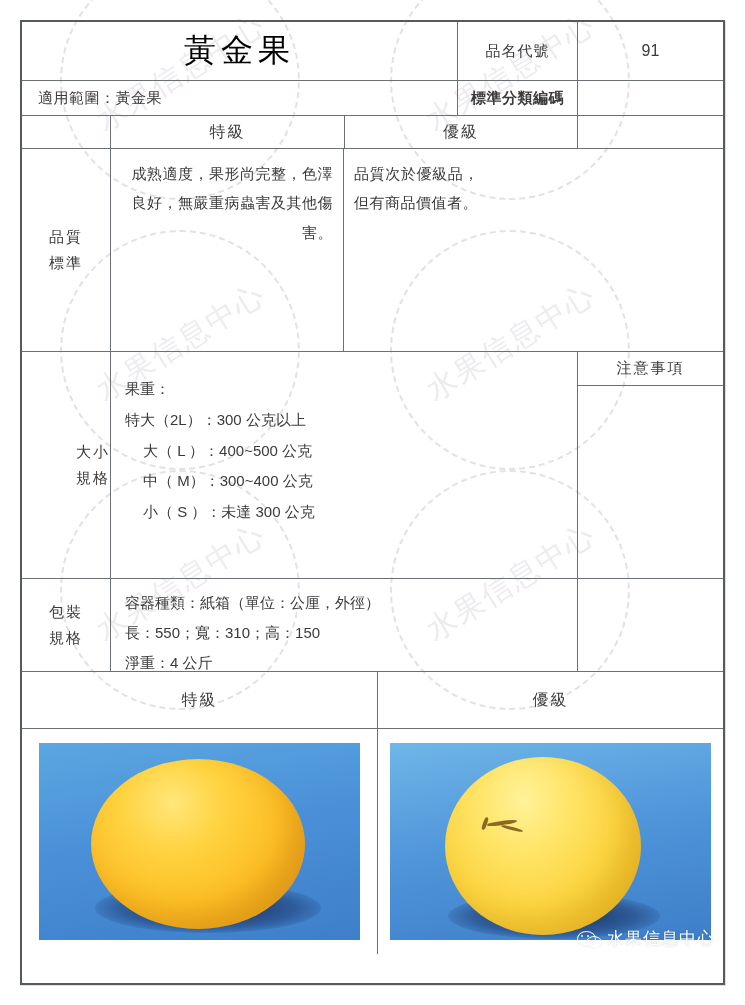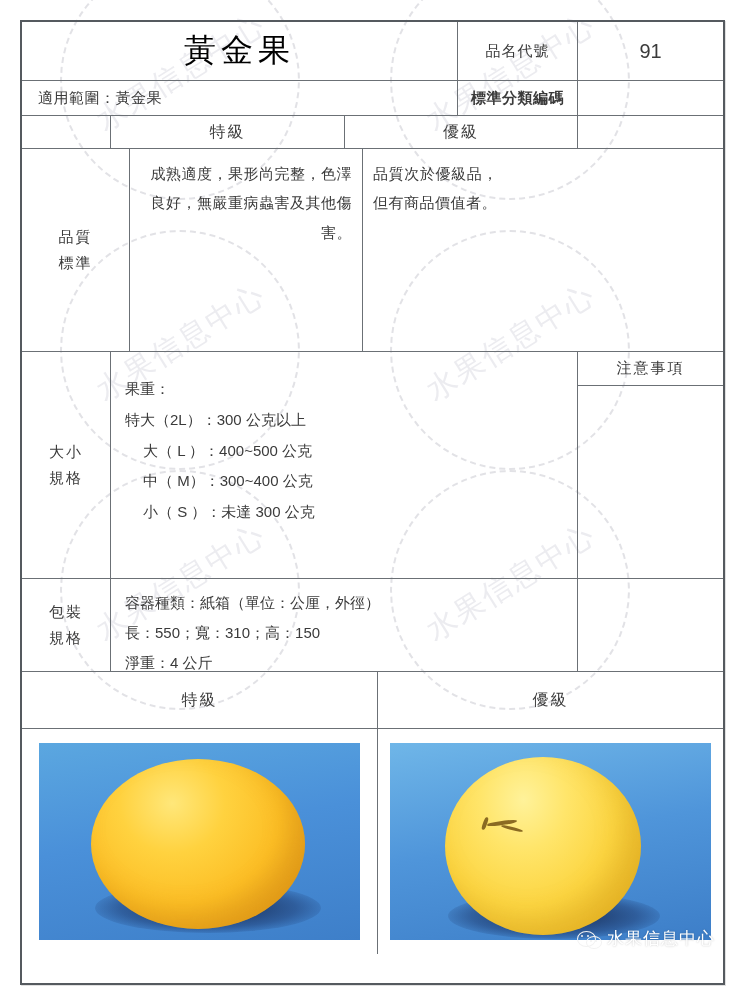--- a/index.html
+++ b/index.html
@@ -31,21 +31,21 @@
   }
   .row{display:flex;box-sizing:border-box;}
   .bb{border-bottom:1px solid #6b7075;}
   .br{border-right:1px solid #6b7075;}
   .cell{box-sizing:border-box;display:flex;position:relative;}
   .ctr{align-items:center;justify-content:center;text-align:center;}
 
   
   .title-cell{font-size:32px;letter-spacing:5px;color:#000000;}
   .code-label{font-size:15px;letter-spacing:1px;}
-  .code-val{font-size:20px;}
+  .code-val{font-size:16px;}
   .scope{font-size:15px;padding-left:16px;align-items:center;letter-spacing:.5px;}
   .cls-label{font-size:15px;letter-spacing:.5px;font-weight:bold;}
 
   
   .grade-hd{font-size:16px;letter-spacing:2px;height:32px;}
 
   
   .sidelabel{
     flex-direction:column;align-items:center;justify-content:center;
     font-size:15px;line-height:1.75;letter-spacing:2px;
@@ -153,34 +153,34 @@
     <div class="cell ctr" style="width:145px;height:34px;"></div>
   </div>
 
   <div class="row bb">
     <div class="cell br" style="width:89px;height:32px;"></div>
     <div class="cell ctr br grade-hd" style="width:234px;">特級</div>
     <div class="cell ctr br grade-hd" style="width:233px;">優級</div>
   </div>
 
   <div class="row bb">
-    <div class="cell br sidelabel" style="width:108px;height:202px;">
+    <div class="cell br sidelabel" style="width:89px;height:202px;">
       <span>品質</span>
       <span>標準</span>
     </div>
     <div class="cell br" style="width:233px;height:202px;text-align:right;">
       <span class="qtext">成熟適度，果形尚完整，色澤良好，無嚴重病蟲害及其他傷害。</span>
     </div>
     <div class="cell" style="width:145px;height:202px;">
       <span class="qtext just">品質次於優級品，但有商品價值者。</span>
     </div>
   </div>
 
   <div class="row bb">
-    <div class="cell br sidelabel" style="width:89px;height:226px;">
+    <div class="cell br sidelabel" style="width:89px;height:226px;align-items:flex-end;">
       <span>大小</span>
       <span>規格</span>
     </div>
     <div class="cell br" style="width:467px;height:226px;">
       <span class="spec">
         <span>果重：</span><br>
         <span>特大（2L）：300 公克以上</span><br>
         <span class="ind"></span><span>大（ L ）：400~500 公克</span><br>
         <span class="ind"></span><span>中（ M）：300~400 公克</span><br>
         <span class="ind"></span><span>小（ S ）：未達 300 公克</span>

